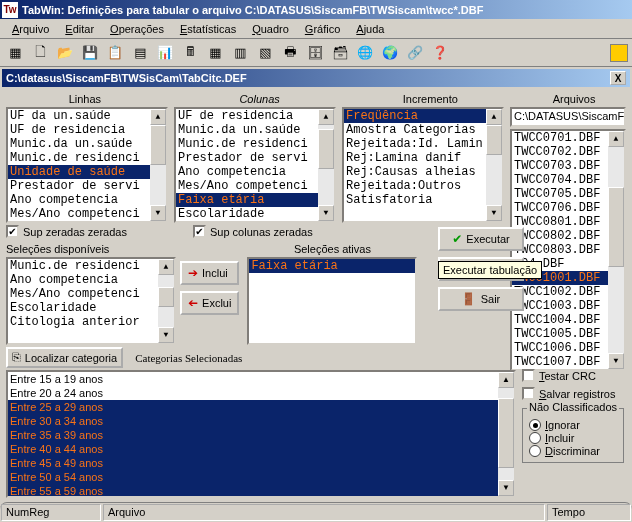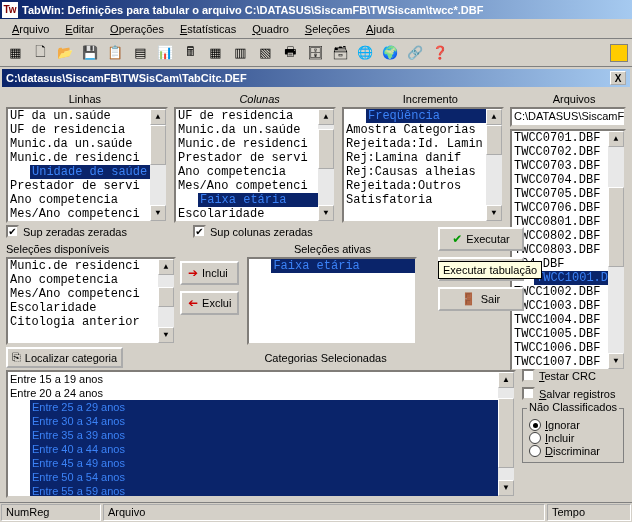--- a/index.html
+++ b/index.html
@@ -113,22 +113,21 @@
   }
   .listbox .item {
     padding: 0 2px;
     white-space: nowrap;
     line-height: 14px;
     height: 14px;
     overflow: hidden;
   }
   .listbox .item.selected {
     background: #0a246a;
-    color: #3b82f6;
-    margin-left: 22px;
+    color: #f97316;
   }
   .scrollbar-v {
     position: absolute;
     right: 0; top: 0; bottom: 0;
     width: 16px;
     background: #d4d0c8;
     display: flex;
     flex-direction: column;
   }
   .sb-btn {
@@ -248,20 +247,21 @@
   .radio .rb.checked::after { content:""; width:5px; height:5px; background:#000; border-radius:50%;}
 
   
   .statusbar {
     position: absolute;
     left: 0; right: 0; bottom: 0;
     height: 20px;
     background: #d4d0c8;
     border-top: 1px solid #808080;
     display: flex;
+    border-radius: 7px;
   }
   .statusbar .cell {
     border: 1px inset #fff;
     padding: 1px 4px;
     margin: 1px;
     font-size: 11px;
   }
   .statusbar .c1 { width: 100px; }
   .statusbar .c2 { flex: 1; }
   .statusbar .c3 { width: 84px; }
@@ -275,21 +275,21 @@
   <span class="icon">Tw</span>
   <span class="titlebar-text">TabWin: Definições para tabular o arquivo C:\DATASUS\SiscamFB\TWSiscam\twcc*.DBF</span>
 </div>
 
 <div class="menubar">
   <span class="underline-first">Arquivo</span>
   <span class="underline-first">Editar</span>
   <span class="underline-first">Operações</span>
   <span class="underline-first">Estatísticas</span>
   <span class="underline-first">Quadro</span>
-  <span class="underline-first">Seleções</span>
+  <span class="underline-first">Gráfico</span>
   <span class="underline-first">Ajuda</span>
 </div>
 
 <div class="toolbar">
   <span class="tbtn">▦</span>
   <span class="tbtn">🗋</span>
   <span class="tbtn">📂</span>
   <span class="tbtn">💾</span>
   <span class="tbtn">📋</span>
   <span class="tbtn">▤</span>
@@ -468,21 +468,21 @@
 
     <div class="tooltip" style="top:18px;">Executar tabulação</div>
   </div>
 
   <div style="position:absolute;top:258px;left:6px;width:510px;">
     <div style="display:flex;align-items:center;gap:12px;">
       <button class="localizar">
         <span>⎘</span>
         <span>Localizar categoria</span>
       </button>
-      <div style="flex:1;text-align:center;">Categorias Selecionadas</div>
+      <div style="flex:1;font-family:Liberation Serif, serif;">Categorias Selecionadas</div>
     </div>
     <div class="listbox lb-categorias">
       <div class="item">Entre 15 a 19 anos</div>
         <div class="item">Entre 20 a 24 anos</div>
         <div class="item selected">Entre 25 a 29 anos</div>
         <div class="item selected">Entre 30 a 34 anos</div>
         <div class="item selected">Entre 35 a 39 anos</div>
         <div class="item selected">Entre 40 a 44 anos</div>
         <div class="item selected">Entre 45 a 49 anos</div>
         <div class="item selected">Entre 50 a 54 anos</div>

